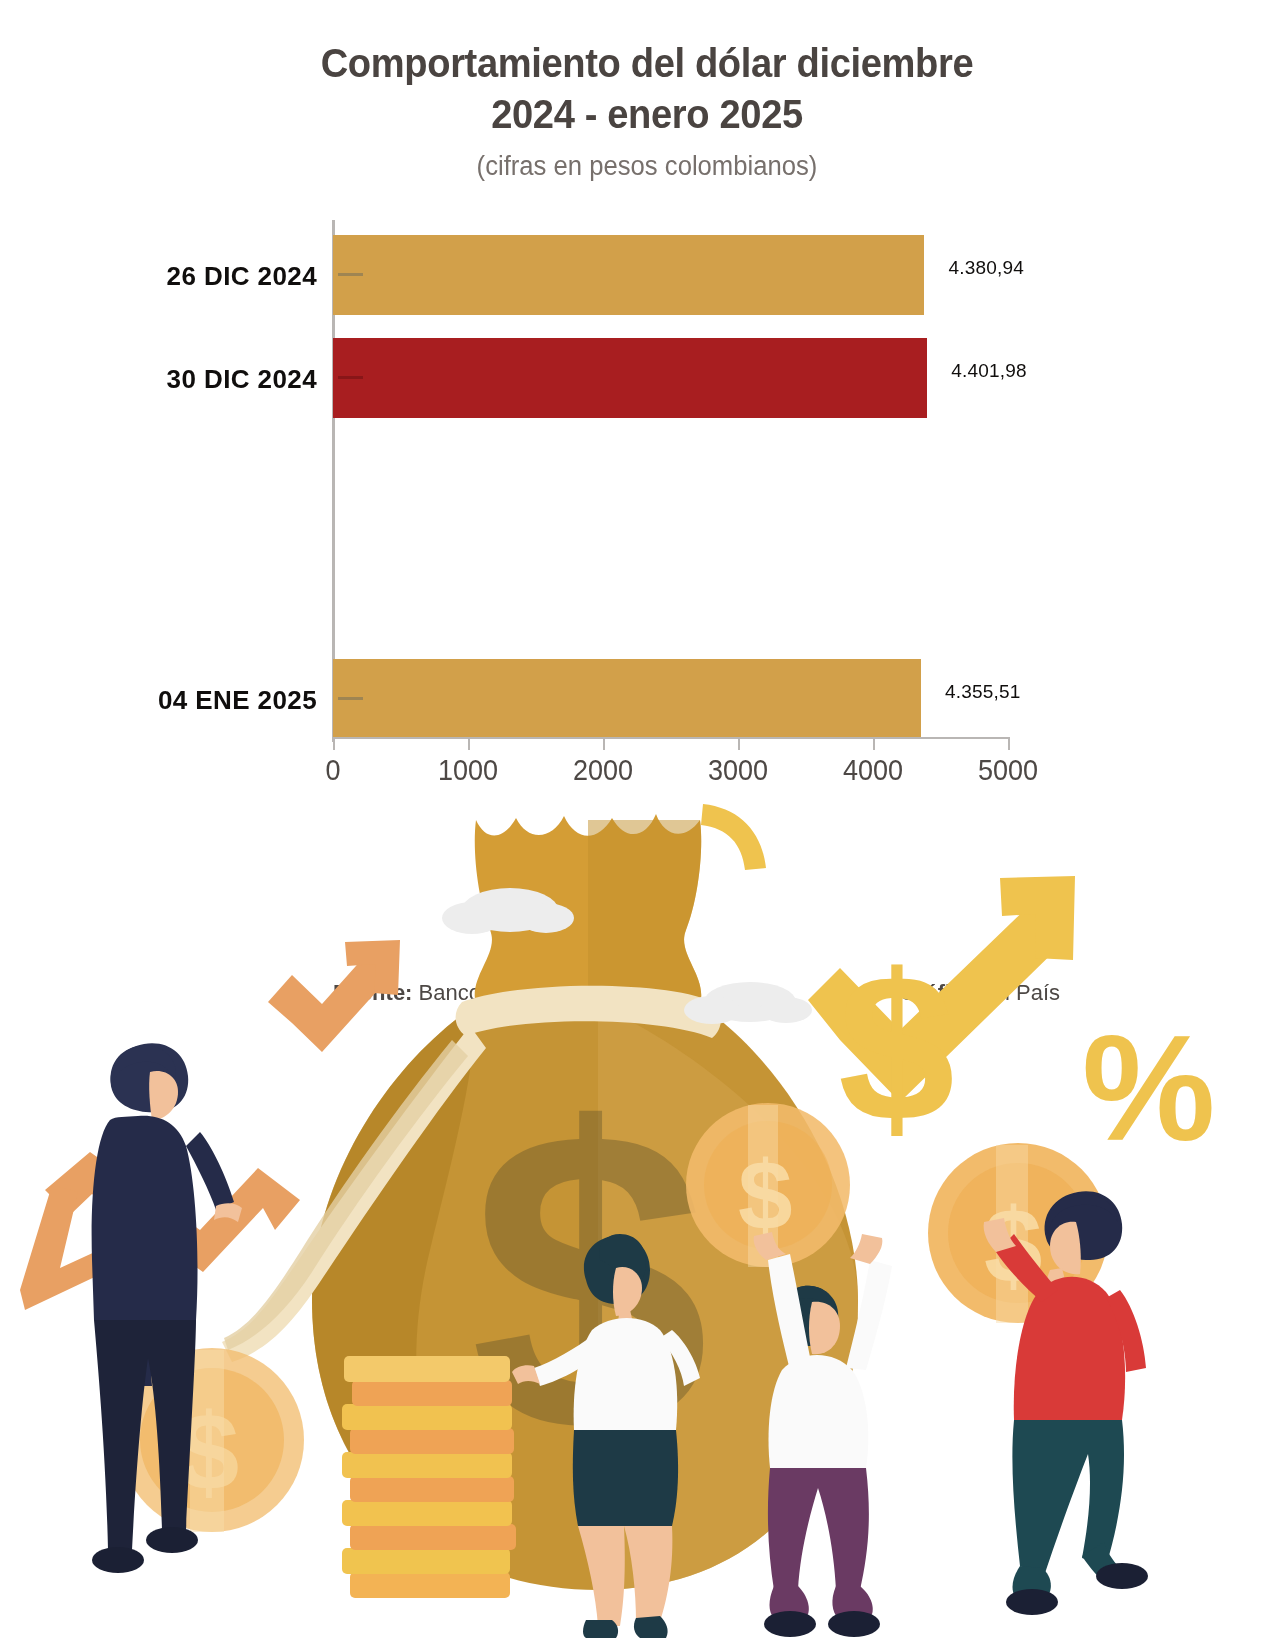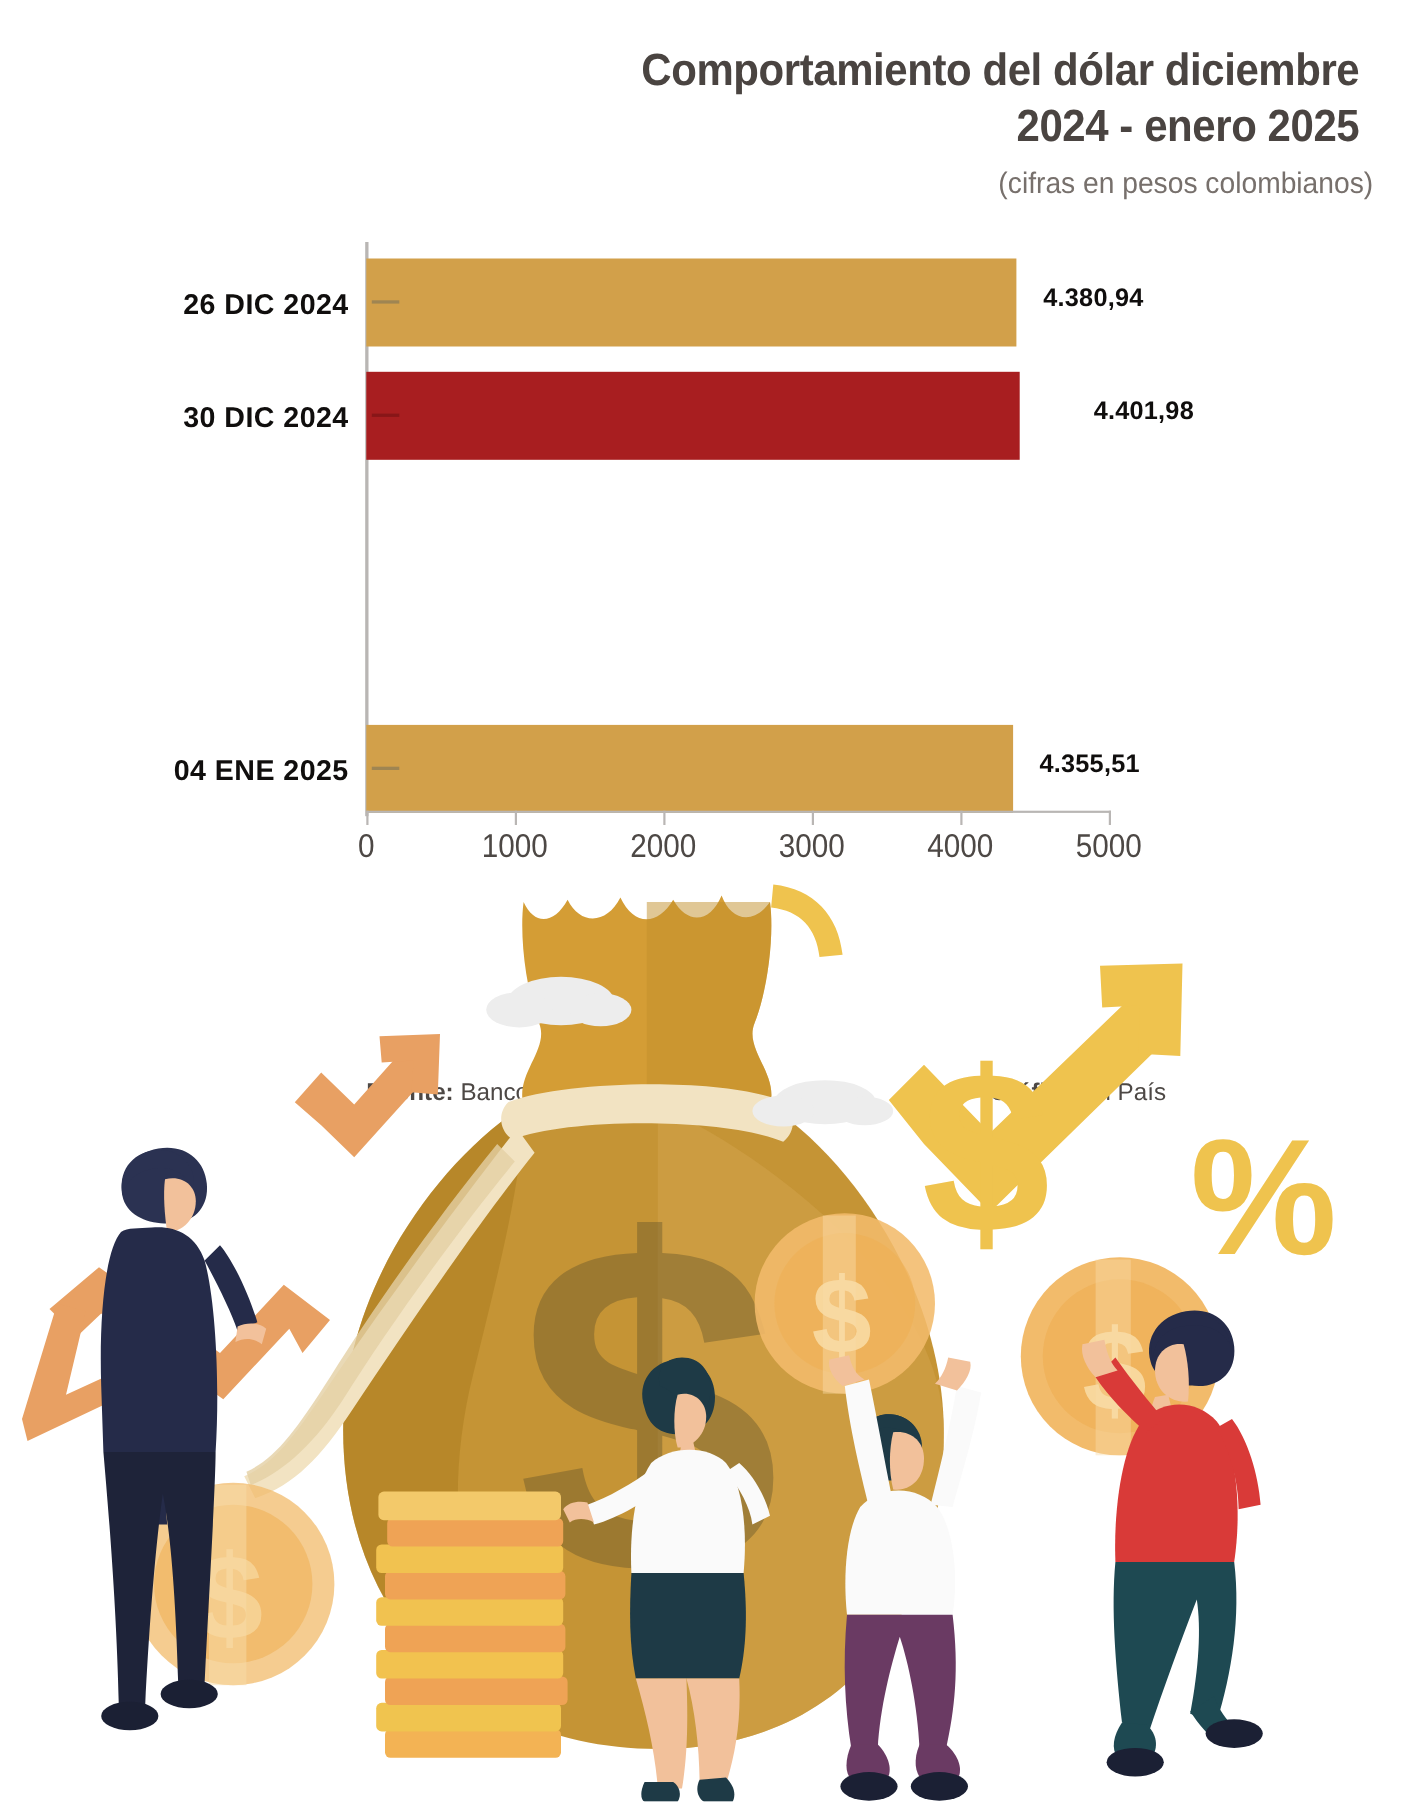--- a/index.html
+++ b/index.html
@@ -7,21 +7,21 @@
   body {
     width: 1280px;
     height: 1638px;
     background: #ffffff;
     font-family: "Liberation Sans", sans-serif;
     overflow: hidden;
     position: relative;
   }
 
   
-  #header { padding-top: 38px; text-align: right; padding-left: 14px; }
+  #header { padding-top: 38px; text-align: center; padding-left: 14px; }
   #chart-title {
     font-family: "Liberation Sans", sans-serif;
     font-size: 41px;
     font-weight: bold;
     color: #4a4441;
     line-height: 1.24;
     letter-spacing: -0.4px;
     white-space: pre-line;
     transform: scaleX(0.93);
   }
@@ -76,22 +76,22 @@
     right: 1285px;          
     white-space: nowrap;
     font-size: 26px;
     font-weight: bold;
     color: #100e0d;
     letter-spacing: 0.4px;
   }
   .val-label {
     position: absolute;
     white-space: nowrap;
-    font-size: 23px;
-    font-weight: bold;
+    font-size: 19px;
+    font-weight: normal;
     color: #100e0d;
     letter-spacing: 0.2px;
   }
 
   
   #x-axis {
     position: absolute;
     left: 333px; top: 532px;
     width: 677px; height: 2px;
     background: #b9b6b4;
@@ -156,21 +156,21 @@
       </div>
       <div class="cat-label" style="right: auto; left: -356px; width: 340px; text-align: right; top: 26px;">26 DIC 2024</div>
       <div class="val-label" style="left: 615.427px; top: 22px;">4.380,94</div>
     </div>
 
     <div class="bar-row" style="top:113px;padding-left:29px;">
       <div class="bar red" style="width: 594.267px; background: rgb(168, 30, 32);">
         <div class="bar-tick"></div>
       </div>
       <div class="cat-label" style="right: auto; left: -356px; width: 340px; text-align: right; top: 26px;">30 DIC 2024</div>
-      <div class="val-label" style="left: 618.267px; top: 22px; margin-left: 43px;">4.401,98</div>
+      <div class="val-label" style="left: 618.267px; top: 22px;">4.401,98</div>
     </div>
 
 
 
     <div class="bar-row" style="top:434px;">
       <div class="bar" style="width: 587.994px; background: rgb(210, 160, 74);">
         <div class="bar-tick"></div>
       </div>
       <div class="cat-label" style="right: auto; left: -356px; width: 340px; text-align: right; top: 26px;">04 ENE 2025</div>
       <div class="val-label" style="left: 611.994px; top: 22px;">4.355,51</div>

